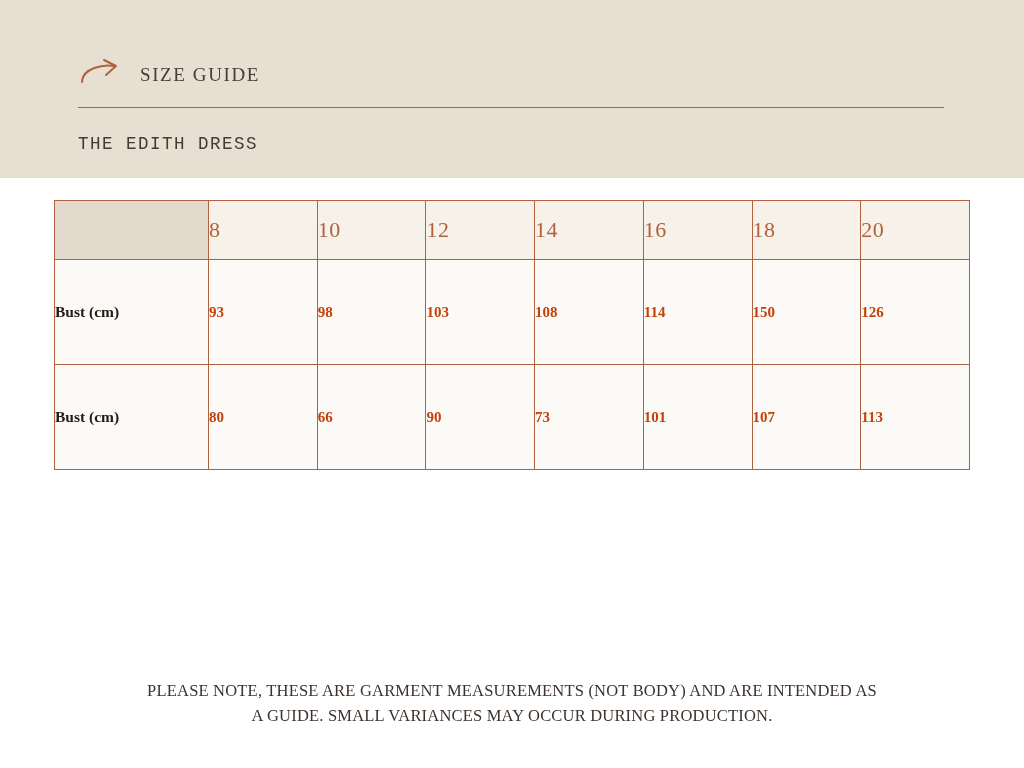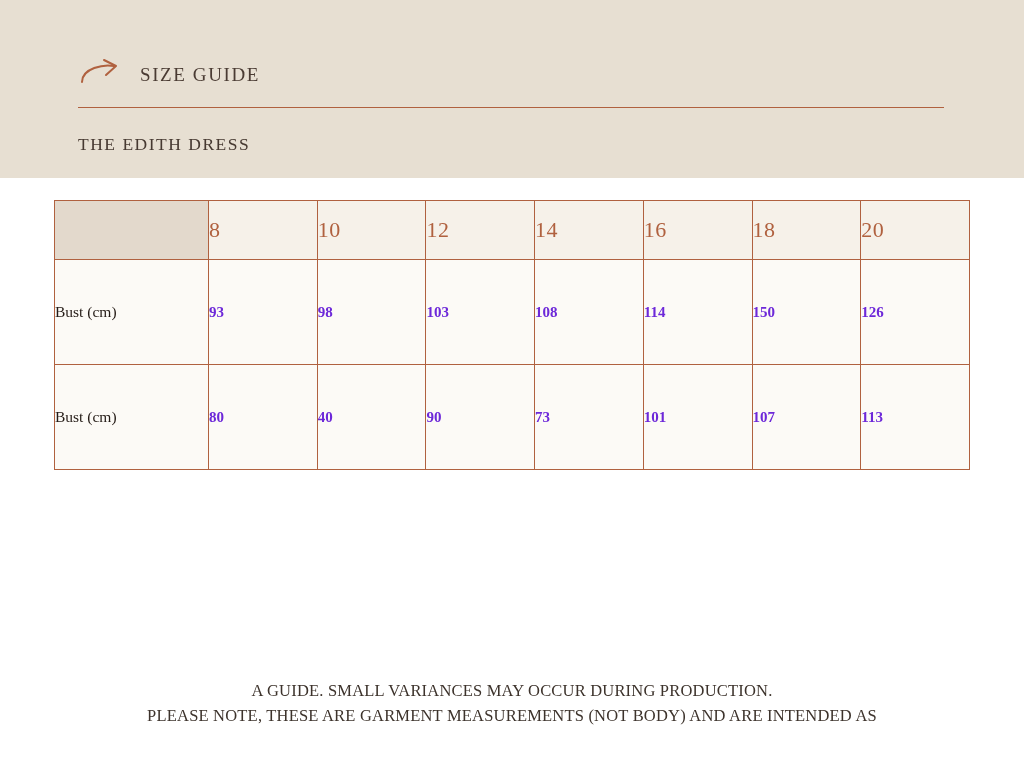--- a/index.html
+++ b/index.html
@@ -56,21 +56,21 @@
     text-transform: uppercase;
   }
   .header-rule {
     margin-top: 9px;
     width: 866px;
     height: 1px;
     background: #b0613f;
   }
   .title-sub {
     margin-top: 26px;
-    font-family: Liberation Serif, serif;
+    font-family: Liberation Mono, monospace;
     font-size: 17.5px;
     letter-spacing: 1.5px;
     color: #463931;
     text-transform: uppercase;
   }
 
   
   .table-wrap {
     position: absolute;
     left: 54px;
@@ -103,32 +103,32 @@
     font-size: 22px;
     color: #b0613f;
     letter-spacing: 0.5px;
     padding-left: 16px;
   }
   .row-label {
     width: 153px;
     height: 104px;
     background: #fcfaf6;
     font-family: "Liberation Serif", serif;
-    font-weight: normal;
+    font-weight: bold;
     font-size: 15.5px;
     color: #241b16;
     padding-left: 13px;
   }
   .data-cell {
     height: 104px;
     background: #fcfaf6;
     font-family: "Liberation Serif", serif;
     font-weight: bold;
     font-size: 15px;
-    color: #6d28d9;
+    color: #c2410c;
     padding-left: 16px;
   }
 
   
   .footnote {
     position: absolute;
     left: 0;
     top: 678px;
     width: 1024px;
     text-align: center;
@@ -182,29 +182,29 @@
           <td class="data-cell">98</td>
           <td class="data-cell">103</td>
           <td class="data-cell">108</td>
           <td class="data-cell">114</td>
           <td class="data-cell">150</td>
           <td class="data-cell">126</td>
         </tr>
         <tr>
           <td class="row-label">Bust (cm)</td>
           <td class="data-cell">80</td>
-          <td class="data-cell">40</td>
+          <td class="data-cell">66</td>
           <td class="data-cell">90</td>
           <td class="data-cell">73</td>
           <td class="data-cell">101</td>
           <td class="data-cell">107</td>
           <td class="data-cell">113</td>
         </tr>
       </tbody>
     </table>
   </div>
 
   <div class="footnote">
+    <span class="footnote-line">PLEASE NOTE, THESE ARE GARMENT MEASUREMENTS (NOT BODY) AND ARE INTENDED AS</span>
     <span class="footnote-line">A GUIDE. SMALL VARIANCES MAY OCCUR DURING PRODUCTION.</span>
-    <span class="footnote-line">PLEASE NOTE, THESE ARE GARMENT MEASUREMENTS (NOT BODY) AND ARE INTENDED AS</span>
   </div>
 
 </div>
 
 </body></html>

